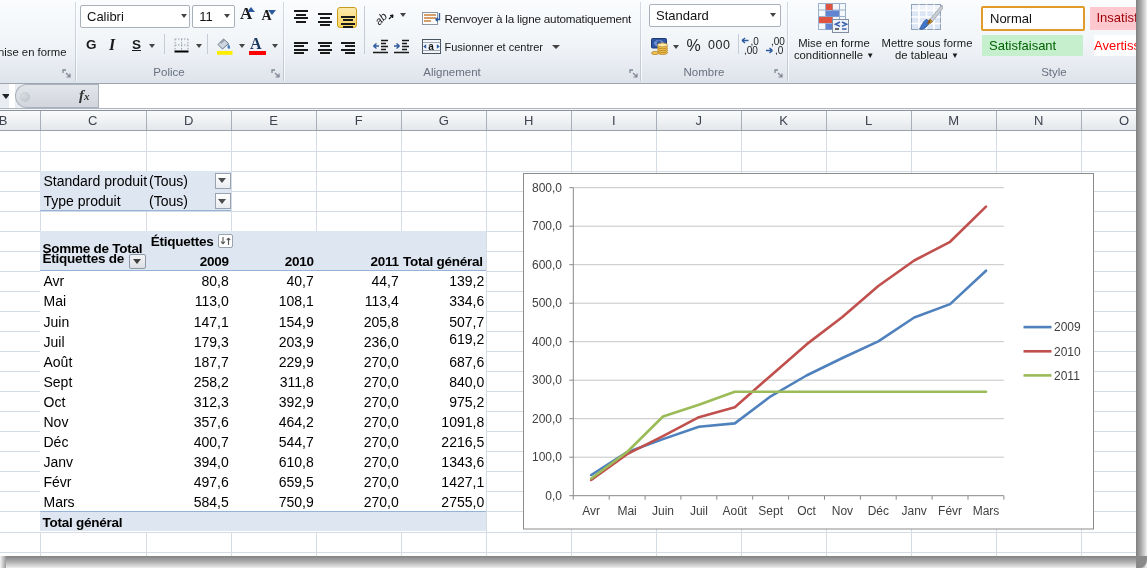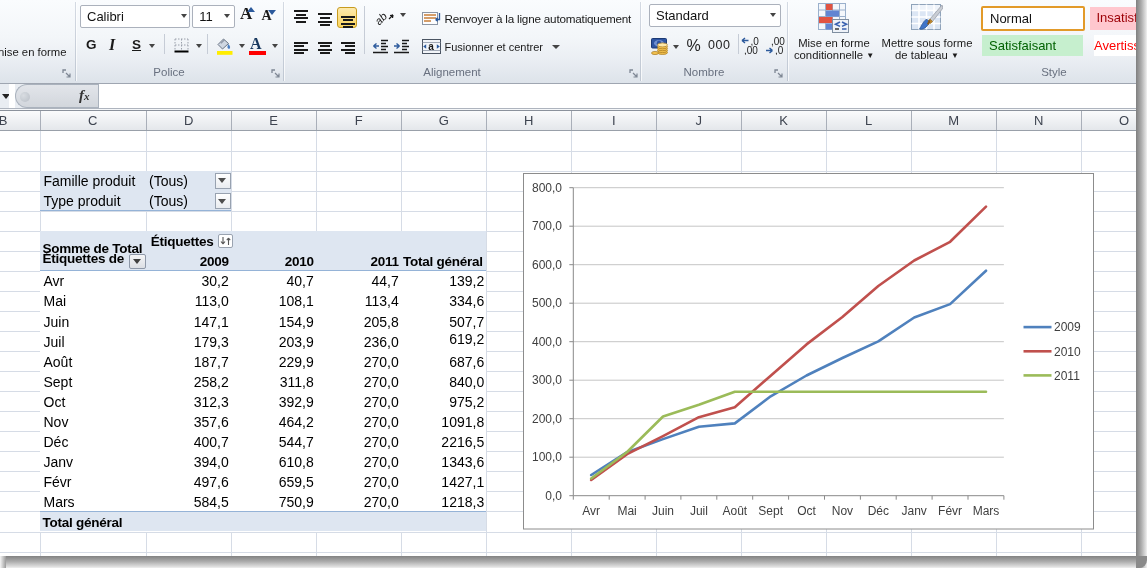--- a/index.html
+++ b/index.html
@@ -37,21 +37,21 @@
 <div class="gl" style="left:401.2px;top:130.5px;width:1px;height:425.5px;"></div>
 <div class="gl" style="left:486.2px;top:130.5px;width:1px;height:425.5px;"></div>
 <div class="gl" style="left:571.2px;top:130.5px;width:1px;height:425.5px;"></div>
 <div class="gl" style="left:656.2px;top:130.5px;width:1px;height:425.5px;"></div>
 <div class="gl" style="left:741.2px;top:130.5px;width:1px;height:425.5px;"></div>
 <div class="gl" style="left:826.2px;top:130.5px;width:1px;height:425.5px;"></div>
 <div class="gl" style="left:911.2px;top:130.5px;width:1px;height:425.5px;"></div>
 <div class="gl" style="left:996.2px;top:130.5px;width:1px;height:425.5px;"></div>
 <div class="gl" style="left:1081.2px;top:130.5px;width:1px;height:425.5px;"></div>
 <div class="a" style="left:39.5px;top:170.6px;width:191.7px;height:40.1px;background:#dee6f1;border-bottom:1px solid #95b3d7;"></div>
-<div class="ct" style="left:43.5px;top:173.1px;">Famille produit</div>
+<div class="ct" style="left:43.5px;top:173.1px;">Standard produit</div>
 <div class="ct" style="left:43.5px;top:193.2px;">Type produit</div>
 <div class="ct" style="left:149px;top:173.1px;">(Tous)</div>
 <div class="ct" style="left:149px;top:193.2px;">(Tous)</div>
 <div class="a" style="left:214.5px;top:172.9px;width:16px;height:16px;background:linear-gradient(#ffffff,#e9ecf0);border:1px solid #98a2b0;"></div>
 <div class="a" style="left:218px;top:178.4px;width:0;height:0;border-left:4.5px solid transparent;border-right:4.5px solid transparent;border-top:5px solid #4e4e4e;"></div>
 <div class="a" style="left:214.5px;top:193.2px;width:16px;height:16px;background:linear-gradient(#ffffff,#e9ecf0);border:1px solid #98a2b0;"></div>
 <div class="a" style="left:218px;top:198.8px;width:0;height:0;border-left:4.5px solid transparent;border-right:4.5px solid transparent;border-top:5px solid #4e4e4e;"></div>
 <div class="a" style="left:39.5px;top:230.8px;width:446.7px;height:300.8px;background:#fff;"></div>
 <div class="a" style="left:39.5px;top:230.8px;width:446.7px;height:40.1px;background:#dee6f1;border-bottom:1px solid #95b3d7;"></div>
 <div class="a" style="left:39.5px;top:511.4px;width:446.7px;height:20.1px;background:#dee6f1;border-top:1px solid #95b3d7;"></div>
@@ -63,21 +63,21 @@
     <path d="M10.5 11 V4 M10.5 4 l-1.7 2.2 M10.5 4 l1.7 2.2" stroke="#555" stroke-width="1.1" fill="none"></path>
   </svg>
 <div class="ct" style="left:42.5px;top:251px;font-weight:bold;font-size:13.5px;letter-spacing:-0.25px;">Étiquettes de</div>
 <div class="a" style="left:128.7px;top:253.6px;width:17px;height:15px;background:linear-gradient(#f4f5f7,#dcdfe4);border:1px solid #8e98a8;border-radius:2px;"></div>
 <div class="a" style="left:133px;top:258.8px;width:0;height:0;border-left:4px solid transparent;border-right:4px solid transparent;border-top:5px solid #404040;"></div>
 <div class="ct num" style="left:146.2px;top:253.8px;width:82.5px;font-weight:bold;font-size:13.5px;letter-spacing:-0.25px;">2009</div>
 <div class="ct num" style="left:231.2px;top:253.8px;width:82.5px;font-weight:bold;font-size:13.5px;letter-spacing:-0.25px;">2010</div>
 <div class="ct num" style="left:316.2px;top:253.8px;width:82.5px;font-weight:bold;font-size:13.5px;letter-spacing:-0.25px;">2011</div>
 <div class="ct num" style="left:366.2px;top:253.8px;width:116.5px;font-weight:bold;font-size:13.5px;letter-spacing:-0.25px;">Total général</div>
 <div class="ct" style="left:43.5px;top:273.4px;">Avr</div>
-<div class="ct num" style="left:146.2px;top:273.4px;width:82.5px;">30,2</div>
+<div class="ct num" style="left:146.2px;top:273.4px;width:82.5px;">80,8</div>
 <div class="ct num" style="left:231.2px;top:273.4px;width:82.5px;">40,7</div>
 <div class="ct num" style="left:316.2px;top:273.4px;width:82.5px;">44,7</div>
 <div class="ct num" style="left:401.2px;top:273.4px;width:83px;">139,2</div>
 <div class="ct" style="left:43.5px;top:293.4px;">Mai</div>
 <div class="ct num" style="left:146.2px;top:293.4px;width:82.5px;">113,0</div>
 <div class="ct num" style="left:231.2px;top:293.4px;width:82.5px;">108,1</div>
 <div class="ct num" style="left:316.2px;top:293.4px;width:82.5px;">113,4</div>
 <div class="ct num" style="left:401.2px;top:293.4px;width:83px;">334,6</div>
 <div class="ct" style="left:43.5px;top:313.5px;">Juin</div>
 <div class="ct num" style="left:146.2px;top:313.5px;width:82.5px;">147,1</div>
@@ -121,21 +121,21 @@
 <div class="ct num" style="left:401.2px;top:453.8px;width:83px;">1343,6</div>
 <div class="ct" style="left:43.5px;top:473.9px;">Févr</div>
 <div class="ct num" style="left:146.2px;top:473.9px;width:82.5px;">497,6</div>
 <div class="ct num" style="left:231.2px;top:473.9px;width:82.5px;">659,5</div>
 <div class="ct num" style="left:316.2px;top:473.9px;width:82.5px;">270,0</div>
 <div class="ct num" style="left:401.2px;top:473.9px;width:83px;">1427,1</div>
 <div class="ct" style="left:43.5px;top:493.9px;">Mars</div>
 <div class="ct num" style="left:146.2px;top:493.9px;width:82.5px;">584,5</div>
 <div class="ct num" style="left:231.2px;top:493.9px;width:82.5px;">750,9</div>
 <div class="ct num" style="left:316.2px;top:493.9px;width:82.5px;">270,0</div>
-<div class="ct num" style="left:401.2px;top:493.9px;width:83px;">1218,3</div>
+<div class="ct num" style="left:401.2px;top:493.9px;width:83px;">2755,0</div>
 <div class="ct" style="left:42.5px;top:515.0px;font-weight:bold;font-size:13.5px;letter-spacing:-0.25px;">Total général</div>
 <svg class="a" style="left:522.5px;top:173.3px;" width="571.0" height="356.5" viewBox="0 0 571.0 356.5">
     <rect x="0.5" y="0.5" width="570.0" height="355.5" fill="#ffffff" stroke="#8c8c8c" stroke-width="1"></rect>
     <line x1="50.299999999999955" y1="284.2" x2="480.9" y2="284.2" stroke="#c6c6c6" stroke-width="1"></line>
     <line x1="50.299999999999955" y1="245.7" x2="480.9" y2="245.7" stroke="#c6c6c6" stroke-width="1"></line>
     <line x1="50.299999999999955" y1="207.2" x2="480.9" y2="207.2" stroke="#c6c6c6" stroke-width="1"></line>
     <line x1="50.299999999999955" y1="168.7" x2="480.9" y2="168.7" stroke="#c6c6c6" stroke-width="1"></line>
     <line x1="50.299999999999955" y1="130.2" x2="480.9" y2="130.2" stroke="#c6c6c6" stroke-width="1"></line>
     <line x1="50.299999999999955" y1="91.7" x2="480.9" y2="91.7" stroke="#c6c6c6" stroke-width="1"></line>
     <line x1="50.299999999999955" y1="53.2" x2="480.9" y2="53.2" stroke="#c6c6c6" stroke-width="1"></line>

